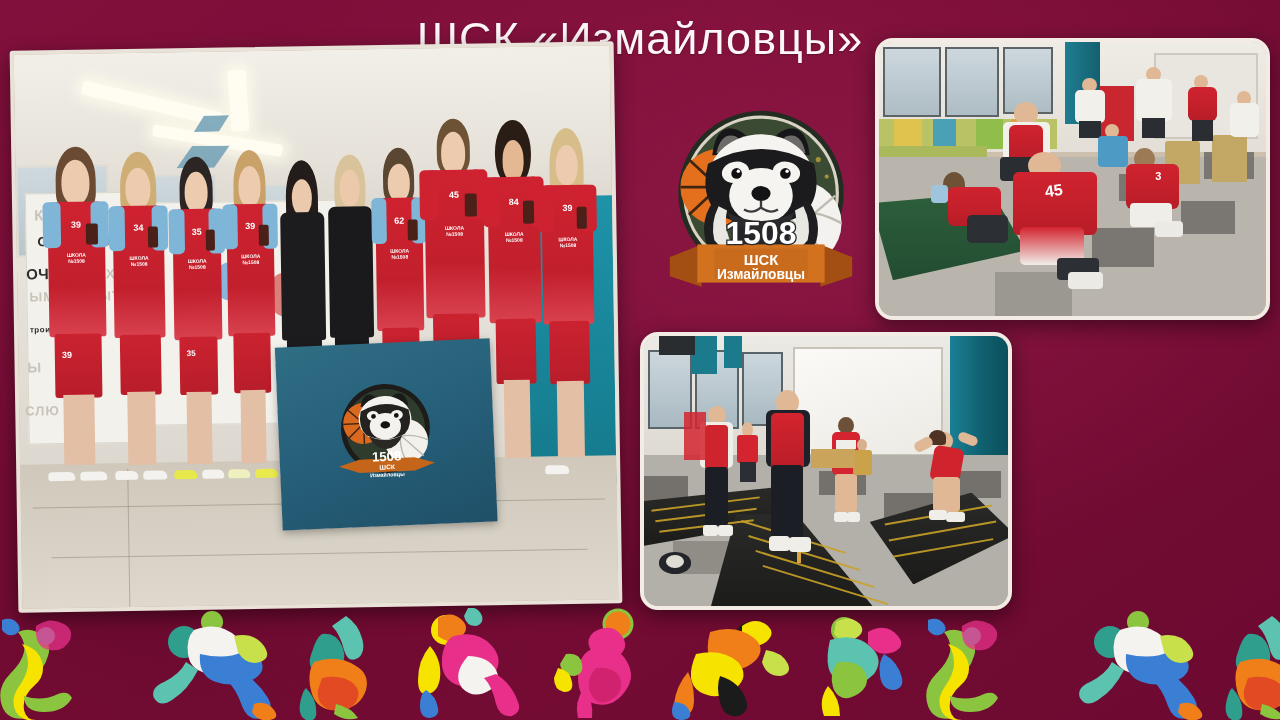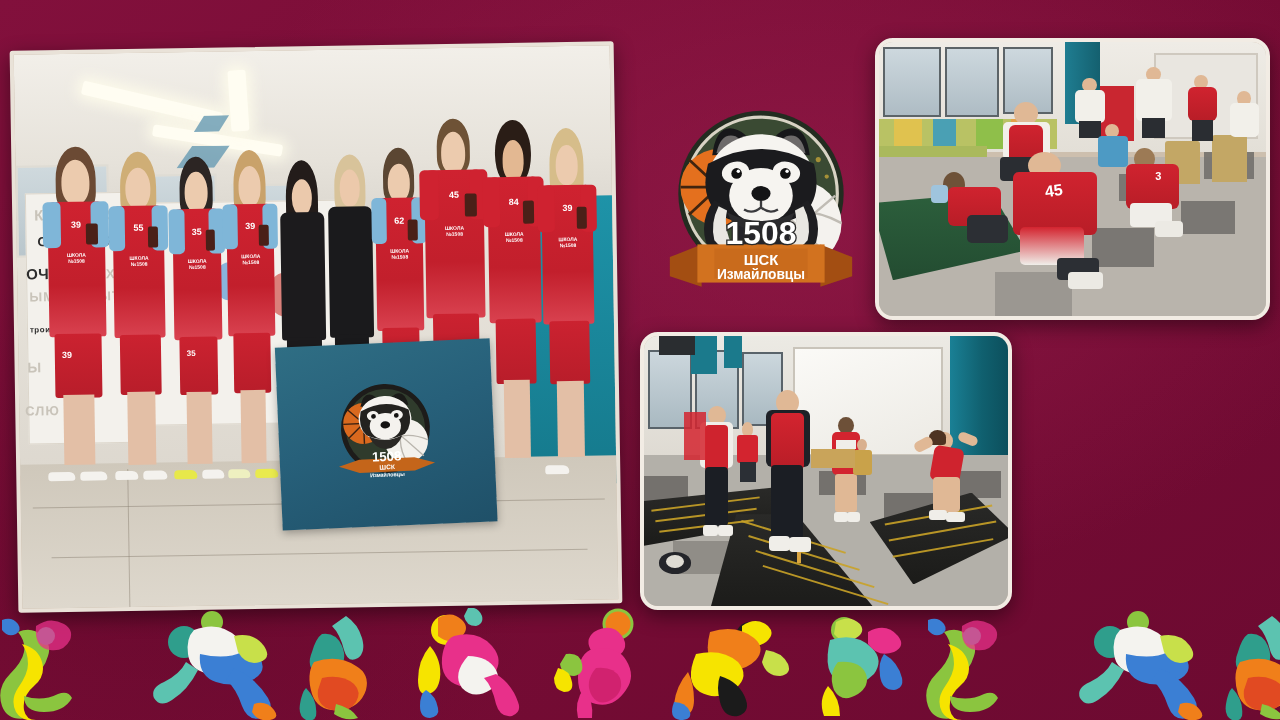--- a/index.html
+++ b/index.html
@@ -159,20 +159,21 @@
   .emblem{position:relative;}
   .emblem svg{display:block;width:100%;height:100%;}
 
   #logo-main{position:absolute;left:648px;top:96px;width:226px;height:212px;}
 </style>
 </head>
 <body>
 
 <div id="slide">
 
+  <div id="title">ШСК «Измайловцы»</div>
 
   <div class="photo" id="photo-team">
     <div class="scene">
       <div class="a-ceil"></div>
       <div class="a-tube" style="left:11%;top:8%;width:24%;height:2.6%;transform:rotate(14deg);"></div>
       <div class="a-tube" style="left:23%;top:15%;width:22%;height:2.2%;transform:rotate(10deg);"></div>
       <div class="a-tube" style="left:36%;top:3.5%;width:3%;height:11%;transform:rotate(-3deg);"></div>
       <div class="a-acoustic" style="left:27%;top:17%;width:9%;height:4%;clip-path:polygon(0 100%,30% 0,100% 0,70% 100%);"></div>
       <div class="a-acoustic" style="left:30%;top:11.5%;width:6%;height:3%;clip-path:polygon(0 100%,30% 0,100% 0,70% 100%);"></div>
       <div class="a-wall"></div>
@@ -215,21 +216,21 @@
         <div class="p-shoe" style="left:6%;bottom:-2%;width:38%;"></div>
         <div class="p-shoe" style="right:12%;bottom:-2%;width:38%;"></div>
       </div>
 
       <div class="player" style="left:15%;width:11%;height:57%;">
         <div class="p-hair" style="top:-2%;width:54%;height:22%;background:#cfae76;"></div>
         <div class="p-head" style="top:3%;width:38%;height:13%;background:#eccbae;"></div>
         <div class="p-torso" style="top:15%;width:78%;height:42%;">
           <div class="p-sleeve l"></div>
             <div class="p-sleeve r"></div>
-          <div class="p-num">55</div>
+          <div class="p-num">34</div>
           <div class="p-logo">ШКОЛА<br>№1508</div>
           <div class="p-crest"></div>
         </div>
         <div class="p-shorts" style="top:56%;width:62%;height:19%;"></div>
         <div class="p-legs" style="top:74%;width:42%;height:23%;"></div>
         <div class="p-shoe" style="left:8%;bottom:-2%;width:36%;"></div>
         <div class="p-shoe" style="right:12%;bottom:-2%;width:36%;"></div>
       </div>
 
       <div class="player" style="left:25%;width:10.5%;height:56%;">

